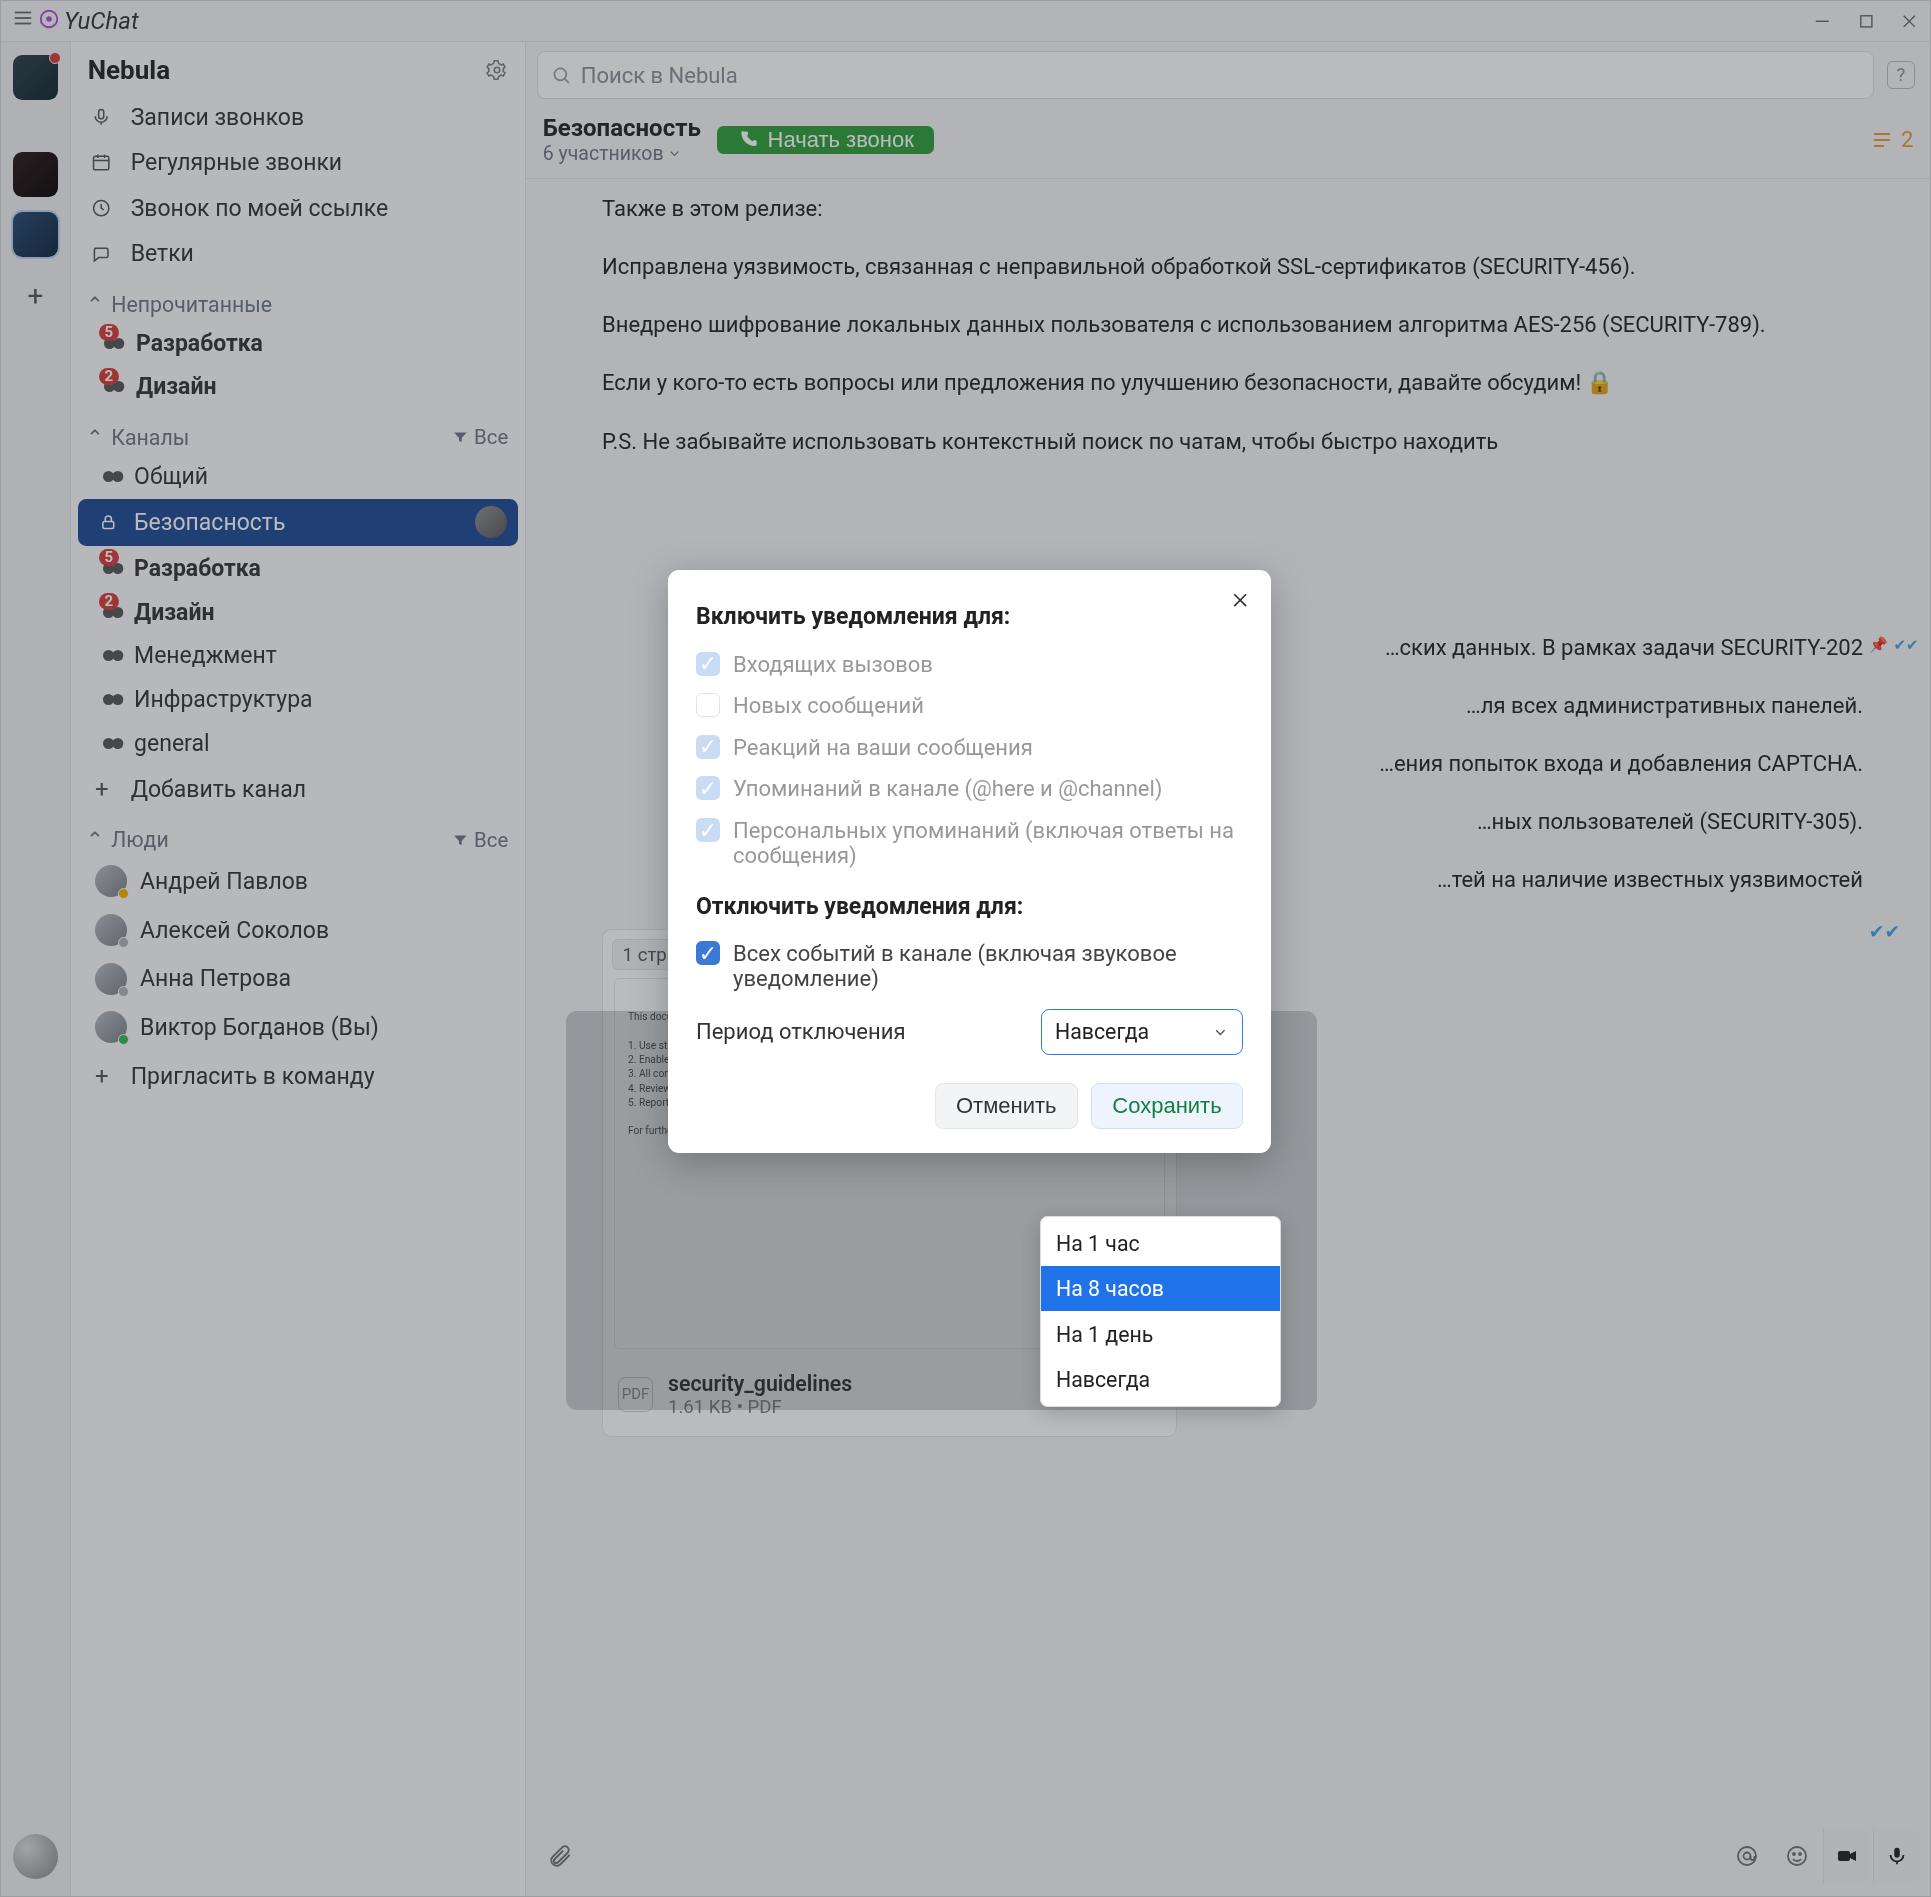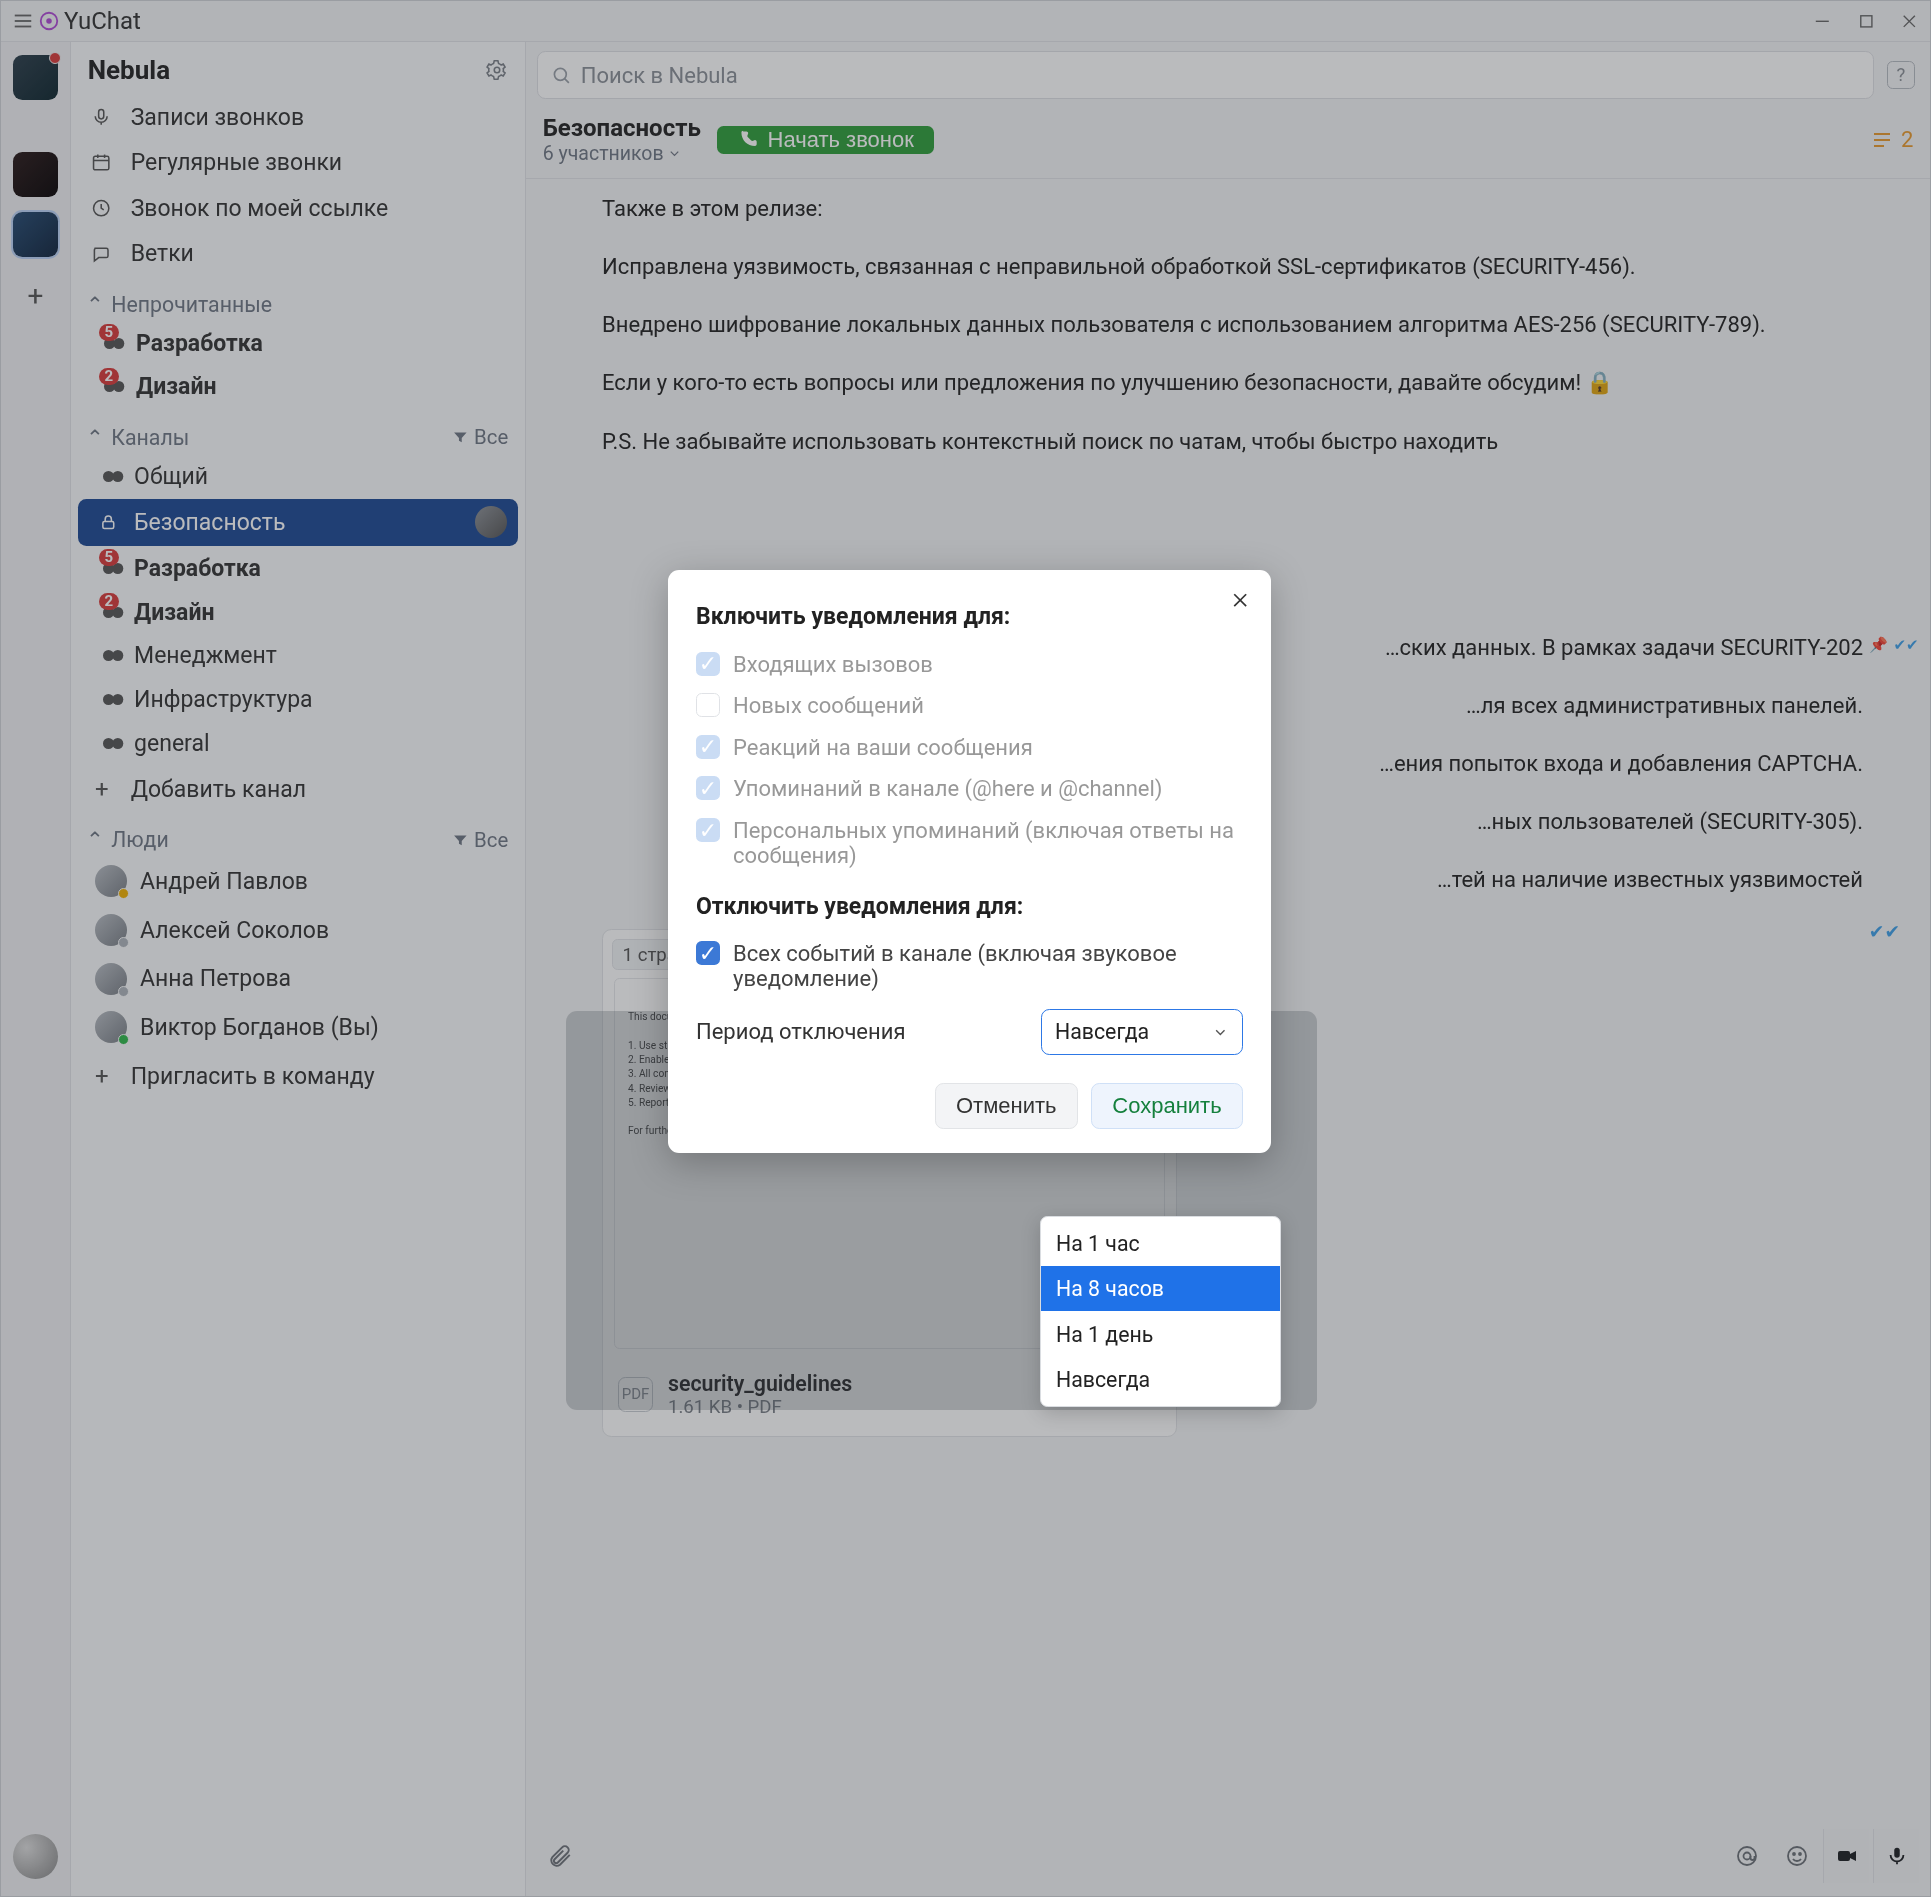--- a/index.html
+++ b/index.html
@@ -1,21 +1,21 @@
 <!DOCTYPE html>
 <html style="font-size:15px"><head>
   <meta charset="utf-8">
   <style>
     * { box-sizing: border-box; margin: 0; padding: 0; }
     html, body { width: 100%; height: 100%; font-family: -apple-system, "Segoe UI", Roboto, Arial, sans-serif; background: #f4f5f6; color: #222; overflow: hidden; }
     :root { --bg:#f4f5f6; --sidebar:#f0f1f3; --border:#e2e4e7; --text:#222; --dim:#6e7683; --accent:#3c79d6; --green:#39a845; --blue-sel:#1d4994; --badge:#d93a3a; --sel-blue:#1f72e8; }
     .window { display:flex; flex-direction:column; width:100%; height:100%; border:0.9px solid #d0d3d7; background:var(--bg); }
     
     .titlebar { height:41px; display:flex; align-items:center; justify-content:space-between; padding:0 11px; border-bottom:0.9px solid var(--border); }
-    .titlebar .left { display:flex; align-items:center; gap:3px; }
+    .titlebar .left { display:flex; align-items:flex-start; gap:3px;font-style:italic; }
     .hamburger, .winbtn { display:flex; align-items:center; justify-content:center; color:#555; }
     .hamburger svg, .winbtn svg { stroke:#666; }
     .app-title { font-size:24px; color:#333; }
     .logo { width:24px; height:24px; border-radius:5.6px; display:flex; align-items:center; justify-content:center; }
     .titlebar .right { display:flex; gap:26px; }
     
     .body { flex:1; display:flex; min-height:0; }
     .rail { width:70px; background:var(--sidebar); border-right:0.9px solid var(--border); display:flex; flex-direction:column; align-items:center; padding-top:13px; gap:15px; }
     .rail .tile { width:45px; height:45px; border-radius:9.3px; background:linear-gradient(135deg,#2b3d4a,#0e262e); position:relative;}
     .rail .tile.t2 { background:linear-gradient(135deg,#2a1a1a,#090405);}

